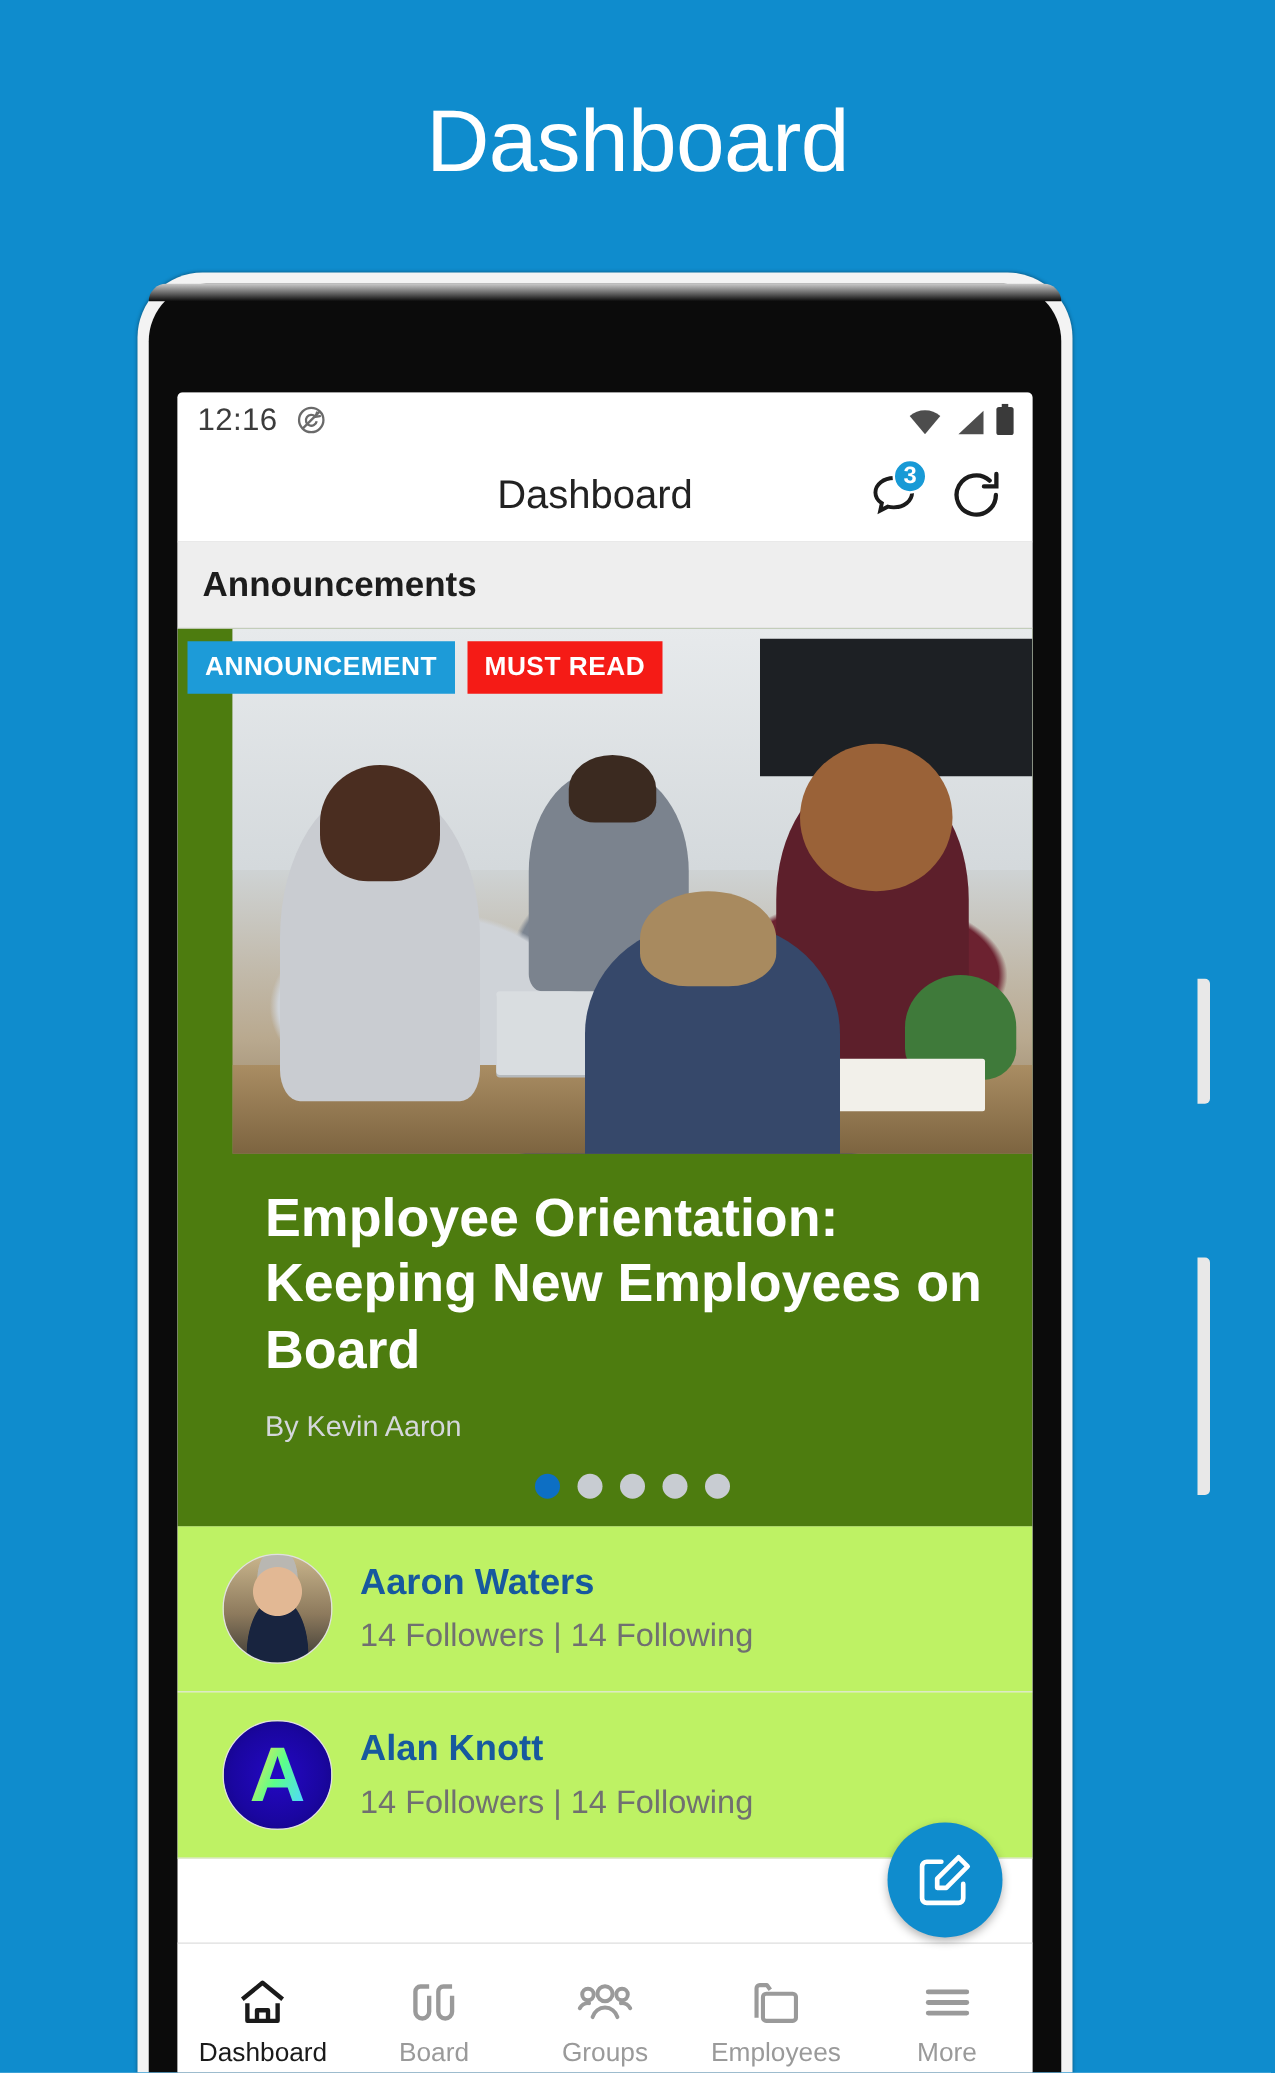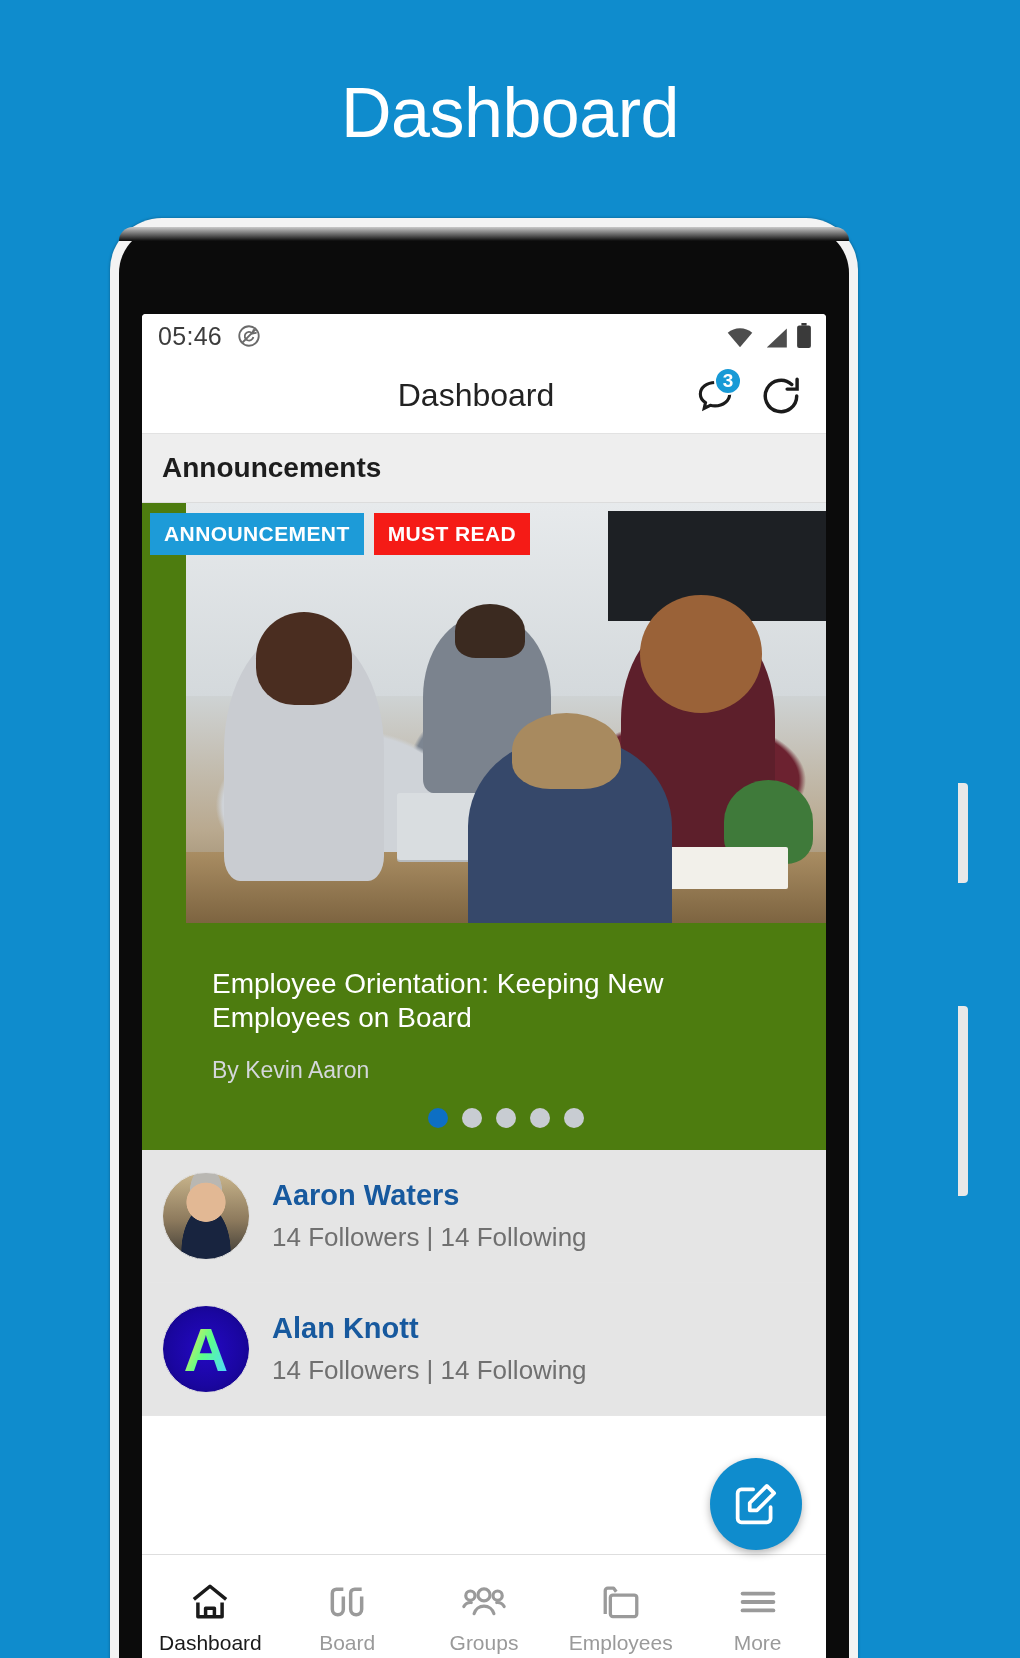--- a/index.html
+++ b/index.html
@@ -186,43 +186,42 @@
     font-weight: bold;
     letter-spacing: .4px;
     color: #fff;
   }
   .tag.blue { background: #1d9bd8; }
   .tag.red  { background: #f51b16; }
 
   .ann-body { padding: 26px 26px 0 26px; }
   .ann-title {
     color: #ffffff;
-    font-size: 28px;
-    font-weight: 400;
+    font-size: 43px;
+    font-weight: 700;
     line-height: 1.22;
-    margin-top: 18px;
   }
   .ann-author {
     color: #d4d7db;
     font-size: 23px;
     margin-top: 22px;
   }
   .dots {
     display: flex; justify-content: center; gap: 14px;
     padding: 24px 0 22px 0;
   }
   .dot { width: 20px; height: 20px; border-radius: 50%; background: #c8ccd2; }
   .dot.active { background: #0d6fc4; }
 
   
   .colleague {
     display: flex; align-items: center;
-    padding: 22px 20px;
+    padding: 22px 36px;
     border-bottom: 1px solid #e6e6e6;
-    background: #e5e5e5;
+    background: #bef264;
   }
   .avatar {
     width: 88px; height: 88px; border-radius: 50%;
     flex: 0 0 88px; overflow: hidden; position: relative;
     border: 1px solid #e0e0e0;
   }
   .avatar.photo {
     background:
       radial-gradient(circle at 50% 34%, #e2b894 0 27%, rgba(226,184,148,0) 28%),
       radial-gradient(ellipse at 50% 22%, #b9b7b2 0 26%, rgba(185,183,178,0) 27%),
@@ -296,21 +295,21 @@
 
   <div class="phone">
     <div class="phone-bezel"></div>
     <div class="phone-shine"></div>
     <div class="camera"></div>
     <div class="speaker"></div>
 
     <div class="screen">
 
       <div class="statusbar">
-        <div class="status-time">05:46</div>
+        <div class="status-time">12:16</div>
         <div class="status-left-icon">
           <svg width="26" height="26" viewBox="0 0 24 24" fill="none" stroke="#6a6a6a" stroke-width="1.7">
             <circle cx="12" cy="12" r="9"></circle>
             <path d="M15 9.5a4 4 0 1 0 1 3.4"></path>
             <path d="M16.2 6.5l-1 3.2 3.2-.6" stroke-linecap="round"></path>
             <line x1="6" y1="18" x2="18" y2="6" stroke-width="1.7"></line>
           </svg>
         </div>
         <div class="spacer"></div>
         <div class="status-right">

